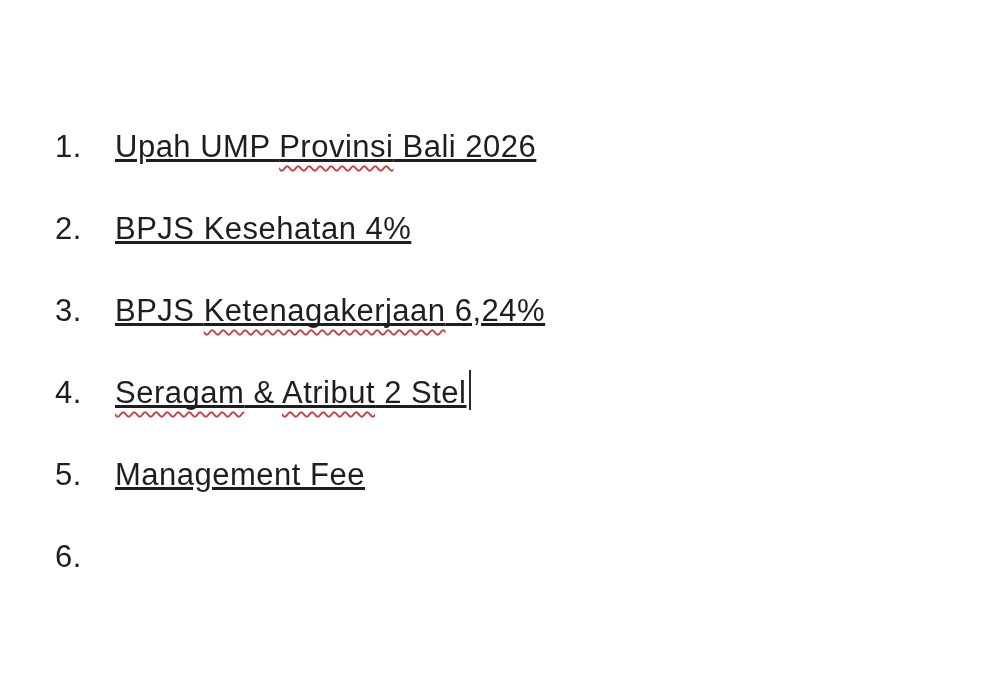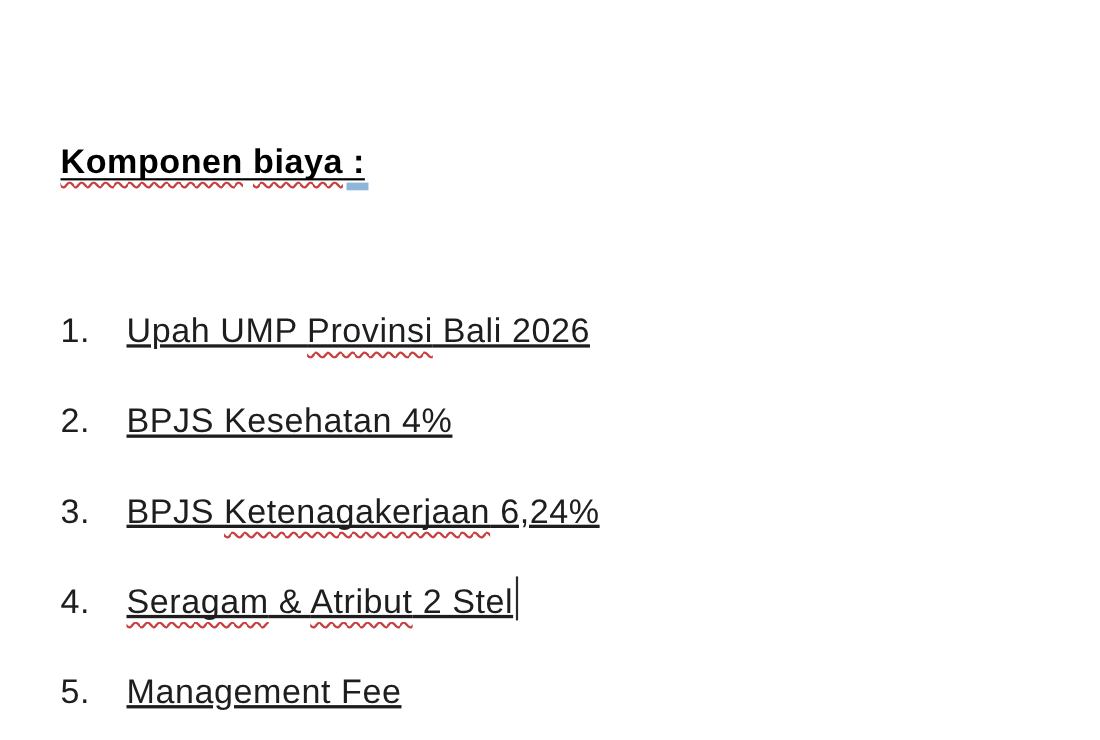--- a/index.html
+++ b/index.html
@@ -73,15 +73,14 @@
     height: 40px;
     background: var(--caret);
     vertical-align: -7px;
     margin-left: 2px;
   }
 </style>
 </head>
 <body>
 
 <div class="page">
-  <div class="line heading"><span class="spell-red">Komponen</span><span> </span><span class="spell-red">biaya</span><span class="grammar-blue"> :</span></div>
   <div><div class="line"><span class="num">1.</span><span>Upah UMP </span><span class="spell-red">Provinsi</span><span> Bali 2026</span></div><div class="line"><span class="num">2.</span><span>BPJS Kesehatan 4%</span></div><div class="line"><span class="num">3.</span><span>BPJS </span><span class="spell-red">Ketenagakerjaan</span><span> 6,24%</span></div><div class="line"><span class="num">4.</span><span class="spell-red">Seragam</span><span> &amp; </span><span class="spell-red">Atribut</span><span> 2 Stel</span><span class="caret"></span></div><div class="line"><span class="num">5.</span><span>Management Fee</span></div><div class="line"><span class="num">6.</span></div></div>
 </div>
 
 </body></html>

